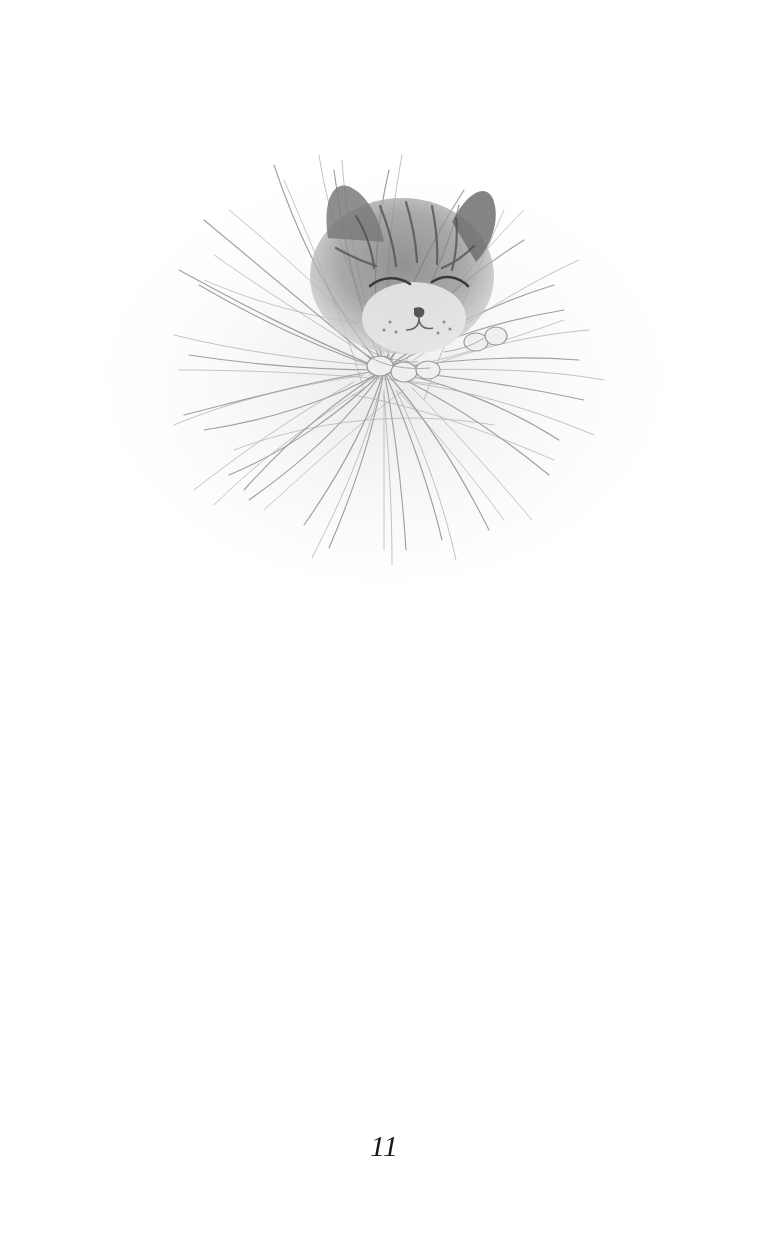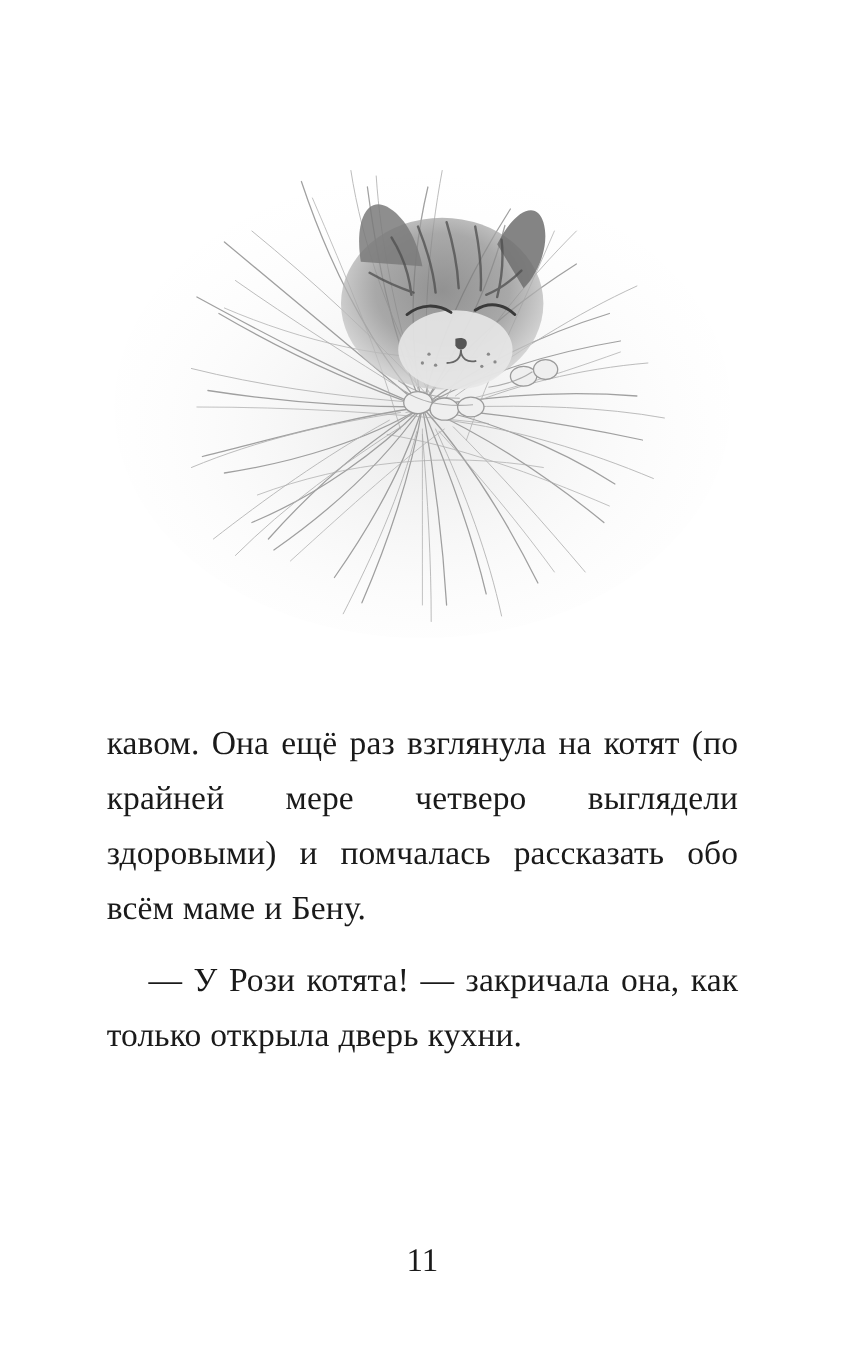--- a/index.html
+++ b/index.html
@@ -70,20 +70,21 @@
   
   .folio {
     position: absolute;
     left: 0;
     right: 0;
     bottom: 78px;
     text-align: center;
     font-size: 30px;
     line-height: 34px;
     color: #1a1a1a;
+    font-style: italic;
   }
 </style>
 </head>
 <body>
 
 <div class="page">
 
   <div class="illustration-wrap">
     <div class="illustration">
       <svg viewBox="0 0 600 530" xmlns="http://www.w3.org/2000/svg" aria-hidden="true">
@@ -213,19 +214,15 @@
           <g stroke="#9b9b9b" stroke-width="1" fill="none" opacity="0.8">
             <path d="M278 276 C 292 286 312 292 334 292"></path>
             <path d="M284 286 C 300 296 322 300 346 298"></path>
             <path d="M360 282 C 374 280 388 276 400 268"></path>
           </g>
         </g>
       </svg>
     </div>
   </div>
 
-  <div class="text-body">
-    <p class="para">кавом. Она ещё раз взглянула на котят (по крайней мере четверо выглядели здоровыми) и помчалась рассказать обо всём маме и Бену.</p>
-    <p class="para indent">— У Рози котята! — закричала она, как только открыла дверь кухни.</p>
-  </div>
 
   <div class="folio">11</div>
 </div>
 
 </body></html>

